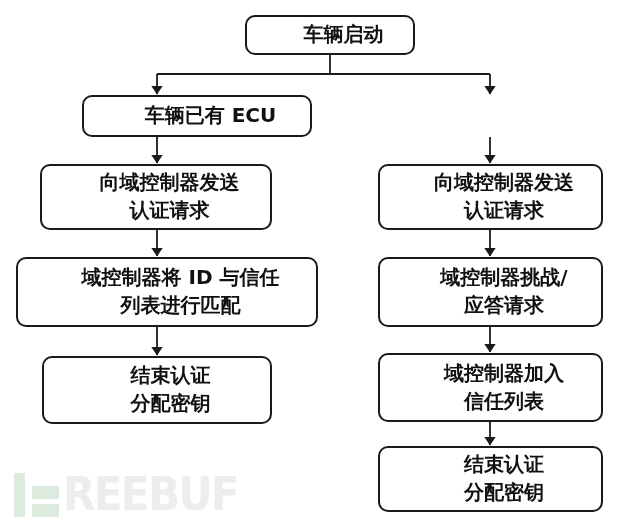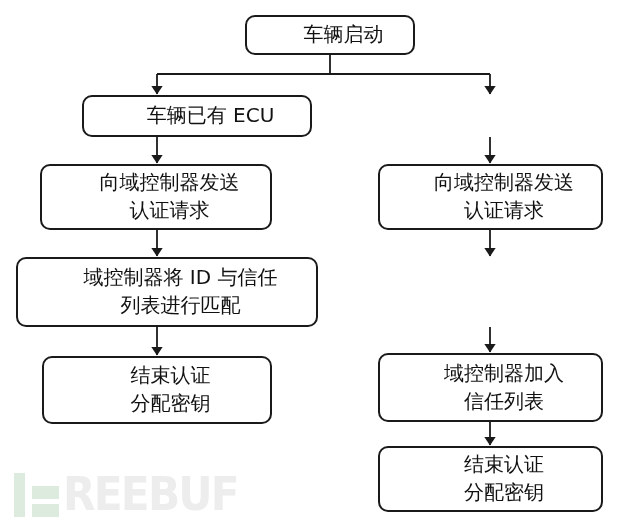--- a/index.html
+++ b/index.html
@@ -16,21 +16,21 @@
   }
   .node{
     position:absolute;
     box-sizing:border-box;
     background:#ffffff;
     border:2px solid #1a1a1a;
     border-radius:10px;
     display:flex;align-items:center;justify-content:center;
     text-align:center;
     color:#111111;
-    font-weight:400;
+    font-weight:700;
     font-size:20px;
     line-height:1.38;
     padding-left:27px;
   }
   .node .lbl{white-space:pre-line;}
   
   .watermark{
     position:absolute;left:14px;top:471px;height:46px;
     display:flex;align-items:stretch;
     user-select:none;
@@ -97,20 +97,24 @@
   <div class="node" style="left:378px;top:164px;width:225px;height:66px;">
     <span class="lbl">向域控制器发送
 认证请求</span>
   </div>
 
   <div class="node" style="left:16px;top:257px;width:302px;height:70px;">
     <span class="lbl">域控制器将 ID 与信任
 列表进行匹配</span>
   </div>
 
+  <div class="node" style="left:378px;top:257px;width:225px;height:70px;">
+    <span class="lbl">域控制器挑战/
+应答请求</span>
+  </div>
 
   <div class="node" style="left:42px;top:356px;width:230px;height:68px;">
     <span class="lbl">结束认证
 分配密钥</span>
   </div>
 
   <div class="node" style="left:378px;top:353px;width:225px;height:69px;">
     <span class="lbl">域控制器加入
 信任列表</span>
   </div>

